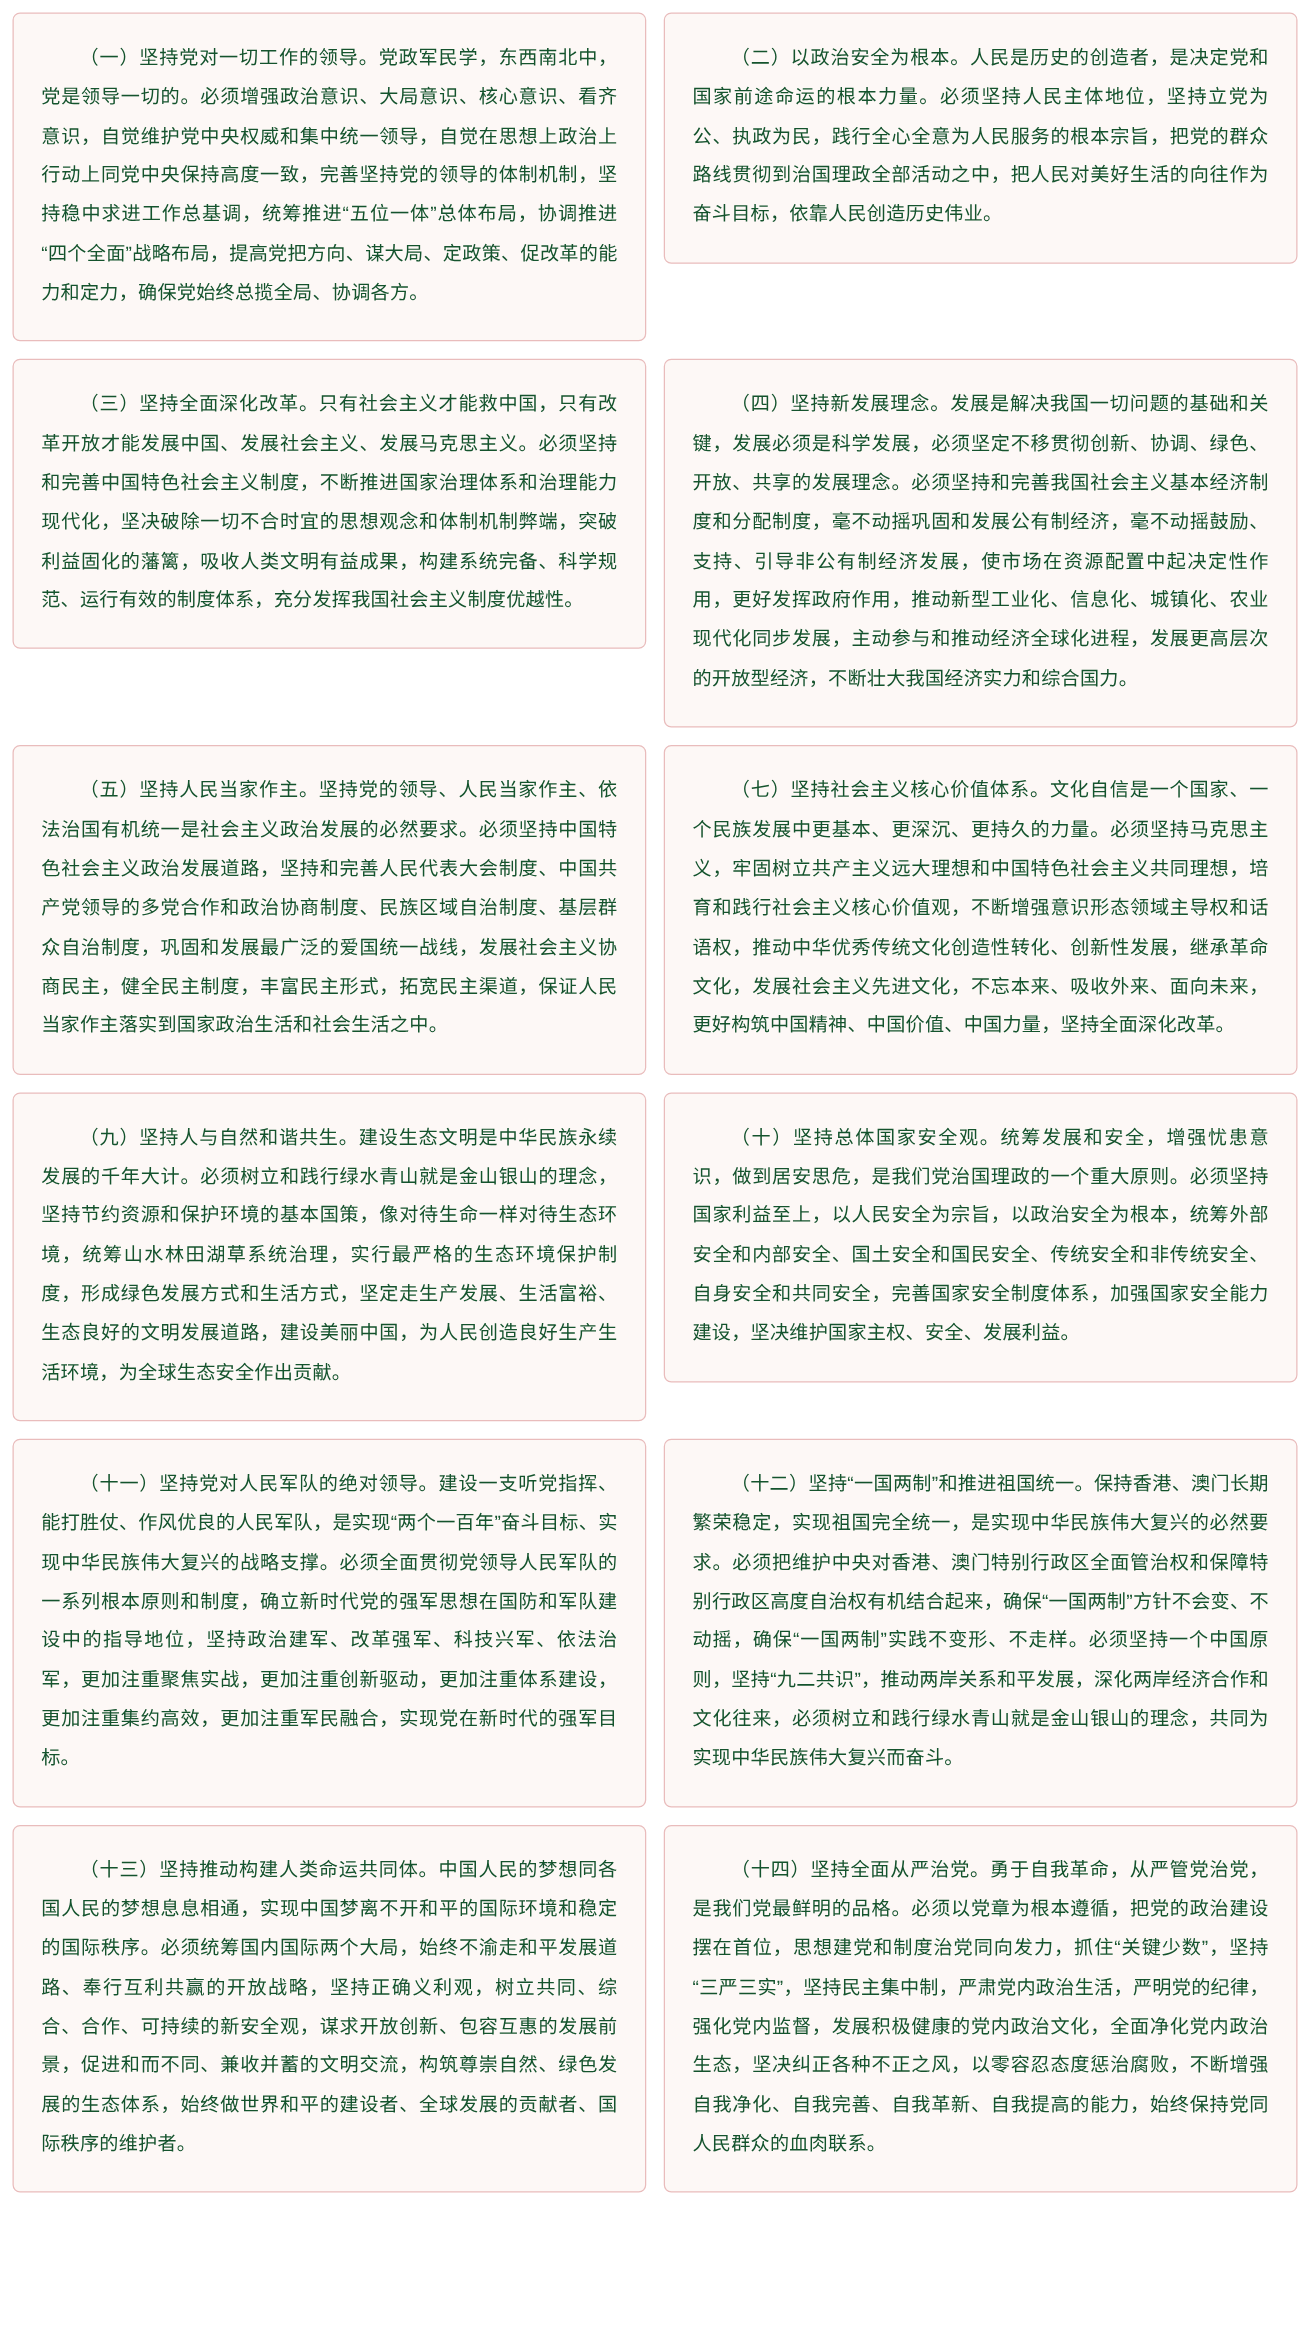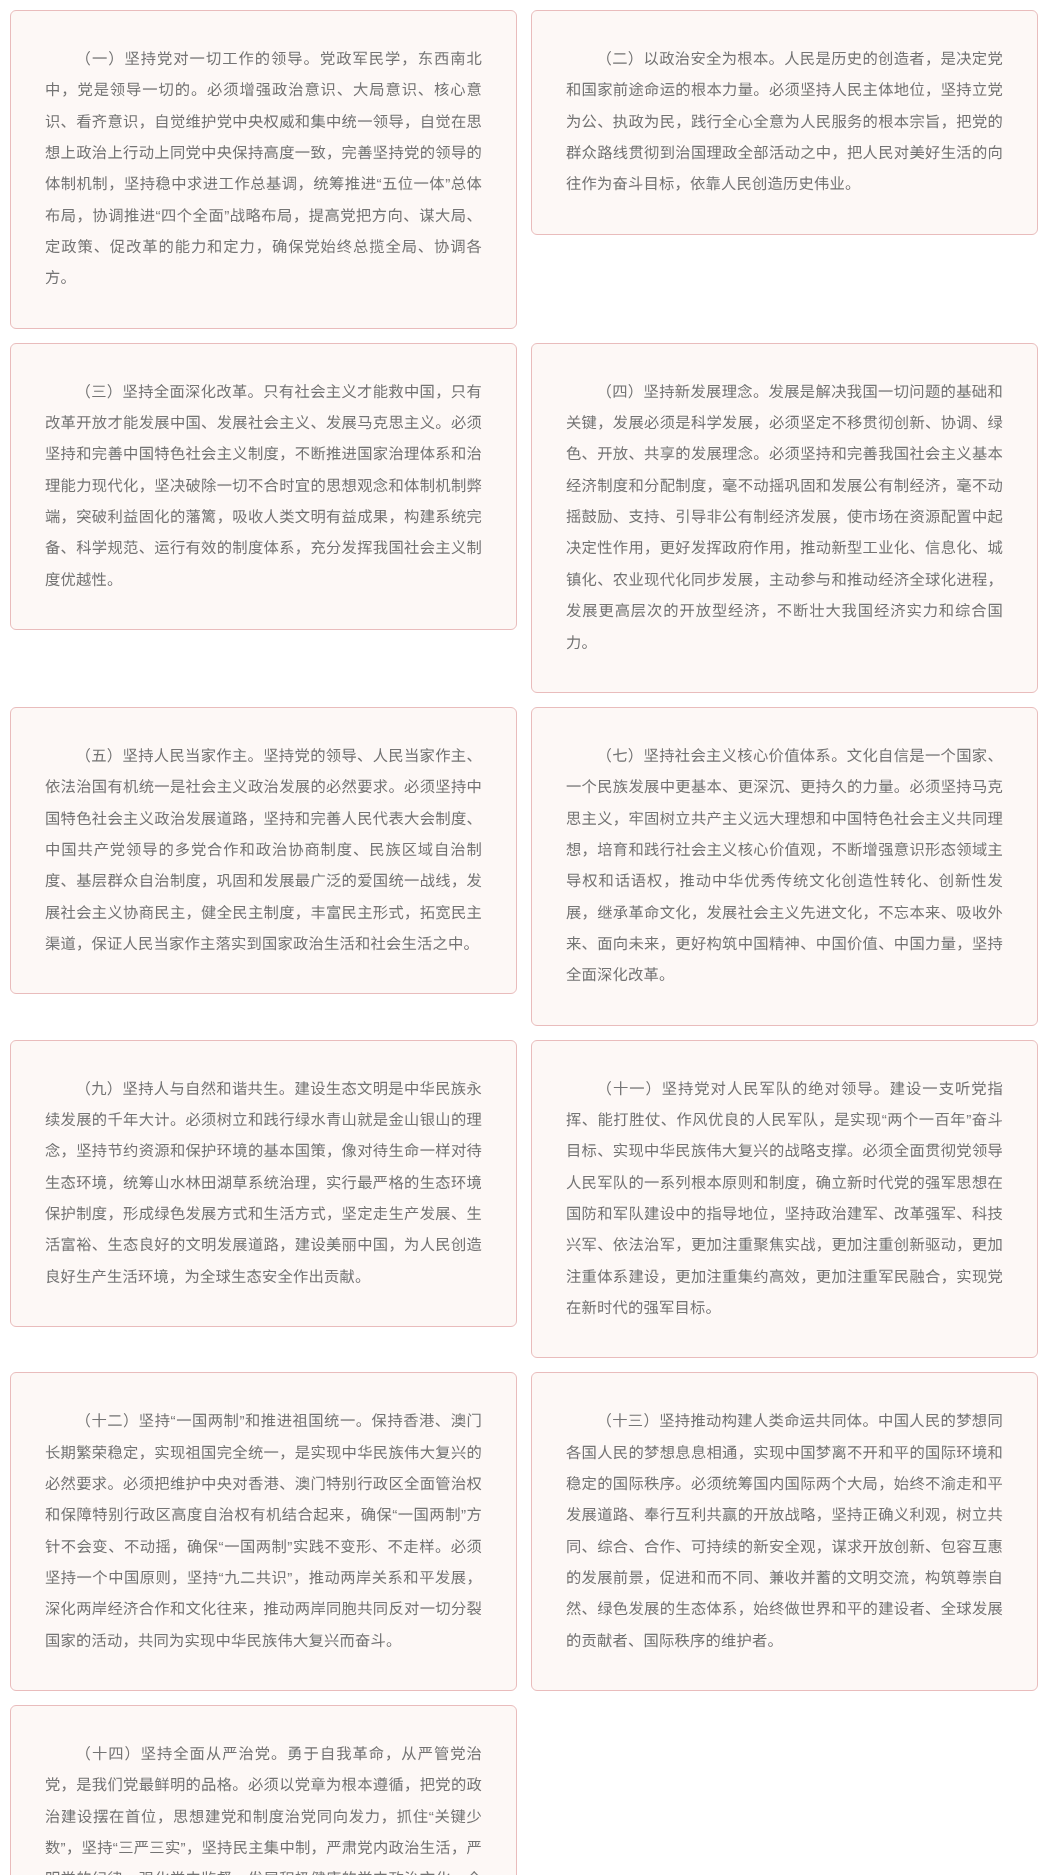--- a/index.html
+++ b/index.html
@@ -23,22 +23,22 @@
   }
   .card {
     box-sizing: border-box;
     border: 1px solid #e9bcbc;
     border-radius: 6px;
     background: #fdf8f6;
     padding: 16px 18px 18px 18px;
     min-height: 60px;
   }
   .card-text {
-    margin: 16px;
-    color: #737373;
+    margin: 4px;
+    color: #14532d;
     font-size: 15.3px;
     line-height: 2.05;
     text-align: justify;
     text-justify: inter-ideograph;
     text-indent: 2em;
     letter-spacing: 0.2px;
     word-break: break-all;
   }
   
 </style>
@@ -61,24 +61,27 @@
     <div class="card">
       <p class="card-text">（五）坚持人民当家作主。坚持党的领导、人民当家作主、依法治国有机统一是社会主义政治发展的必然要求。必须坚持中国特色社会主义政治发展道路，坚持和完善人民代表大会制度、中国共产党领导的多党合作和政治协商制度、民族区域自治制度、基层群众自治制度，巩固和发展最广泛的爱国统一战线，发展社会主义协商民主，健全民主制度，丰富民主形式，拓宽民主渠道，保证人民当家作主落实到国家政治生活和社会生活之中。</p>
     </div>
     <div class="card">
       <p class="card-text">（七）坚持社会主义核心价值体系。文化自信是一个国家、一个民族发展中更基本、更深沉、更持久的力量。必须坚持马克思主义，牢固树立共产主义远大理想和中国特色社会主义共同理想，培育和践行社会主义核心价值观，不断增强意识形态领域主导权和话语权，推动中华优秀传统文化创造性转化、创新性发展，继承革命文化，发展社会主义先进文化，不忘本来、吸收外来、面向未来，更好构筑中国精神、中国价值、中国力量，坚持全面深化改革。</p>
     </div>
     <div class="card">
       <p class="card-text">（九）坚持人与自然和谐共生。建设生态文明是中华民族永续发展的千年大计。必须树立和践行绿水青山就是金山银山的理念，坚持节约资源和保护环境的基本国策，像对待生命一样对待生态环境，统筹山水林田湖草系统治理，实行最严格的生态环境保护制度，形成绿色发展方式和生活方式，坚定走生产发展、生活富裕、生态良好的文明发展道路，建设美丽中国，为人民创造良好生产生活环境，为全球生态安全作出贡献。</p>
     </div>
     <div class="card">
+      <p class="card-text">（十）坚持总体国家安全观。统筹发展和安全，增强忧患意识，做到居安思危，是我们党治国理政的一个重大原则。必须坚持国家利益至上，以人民安全为宗旨，以政治安全为根本，统筹外部安全和内部安全、国土安全和国民安全、传统安全和非传统安全、自身安全和共同安全，完善国家安全制度体系，加强国家安全能力建设，坚决维护国家主权、安全、发展利益。</p>
+    </div>
+    <div class="card">
       <p class="card-text">（十一）坚持党对人民军队的绝对领导。建设一支听党指挥、能打胜仗、作风优良的人民军队，是实现“两个一百年”奋斗目标、实现中华民族伟大复兴的战略支撑。必须全面贯彻党领导人民军队的一系列根本原则和制度，确立新时代党的强军思想在国防和军队建设中的指导地位，坚持政治建军、改革强军、科技兴军、依法治军，更加注重聚焦实战，更加注重创新驱动，更加注重体系建设，更加注重集约高效，更加注重军民融合，实现党在新时代的强军目标。</p>
     </div>
     <div class="card">
-      <p class="card-text">（十二）坚持“一国两制”和推进祖国统一。保持香港、澳门长期繁荣稳定，实现祖国完全统一，是实现中华民族伟大复兴的必然要求。必须把维护中央对香港、澳门特别行政区全面管治权和保障特别行政区高度自治权有机结合起来，确保“一国两制”方针不会变、不动摇，确保“一国两制”实践不变形、不走样。必须坚持一个中国原则，坚持“九二共识”，推动两岸关系和平发展，深化两岸经济合作和文化往来，推动两岸同胞共同反对一切分裂国家的活动，共同为实现中华民族伟大复兴而奋斗。</p>
+      <p class="card-text">（十二）坚持“一国两制”和推进祖国统一。保持香港、澳门长期繁荣稳定，实现祖国完全统一，是实现中华民族伟大复兴的必然要求。必须把维护中央对香港、澳门特别行政区全面管治权和保障特别行政区高度自治权有机结合起来，确保“一国两制”方针不会变、不动摇，确保“一国两制”实践不变形、不走样。必须坚持一个中国原则，坚持“九二共识”，推动两岸关系和平发展，深化两岸经济合作和文化往来，必须树立和践行绿水青山就是金山银山的理念，共同为实现中华民族伟大复兴而奋斗。</p>
     </div>
     <div class="card">
       <p class="card-text">（十三）坚持推动构建人类命运共同体。中国人民的梦想同各国人民的梦想息息相通，实现中国梦离不开和平的国际环境和稳定的国际秩序。必须统筹国内国际两个大局，始终不渝走和平发展道路、奉行互利共赢的开放战略，坚持正确义利观，树立共同、综合、合作、可持续的新安全观，谋求开放创新、包容互惠的发展前景，促进和而不同、兼收并蓄的文明交流，构筑尊崇自然、绿色发展的生态体系，始终做世界和平的建设者、全球发展的贡献者、国际秩序的维护者。</p>
     </div>
     <div class="card">
       <p class="card-text">（十四）坚持全面从严治党。勇于自我革命，从严管党治党，是我们党最鲜明的品格。必须以党章为根本遵循，把党的政治建设摆在首位，思想建党和制度治党同向发力，抓住“关键少数”，坚持“三严三实”，坚持民主集中制，严肃党内政治生活，严明党的纪律，强化党内监督，发展积极健康的党内政治文化，全面净化党内政治生态，坚决纠正各种不正之风，以零容忍态度惩治腐败，不断增强自我净化、自我完善、自我革新、自我提高的能力，始终保持党同人民群众的血肉联系。</p>
     </div>
   </div>
 
 </body></html>

